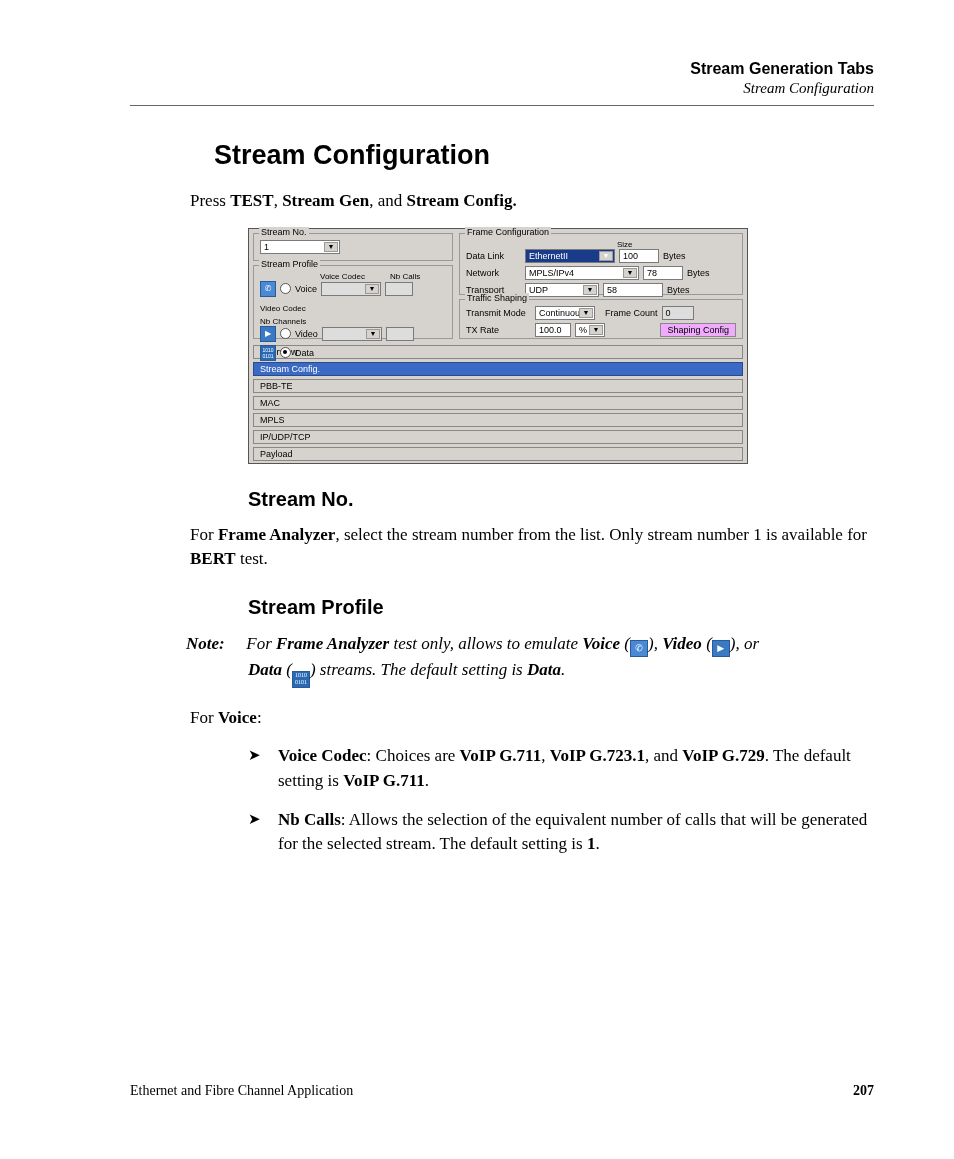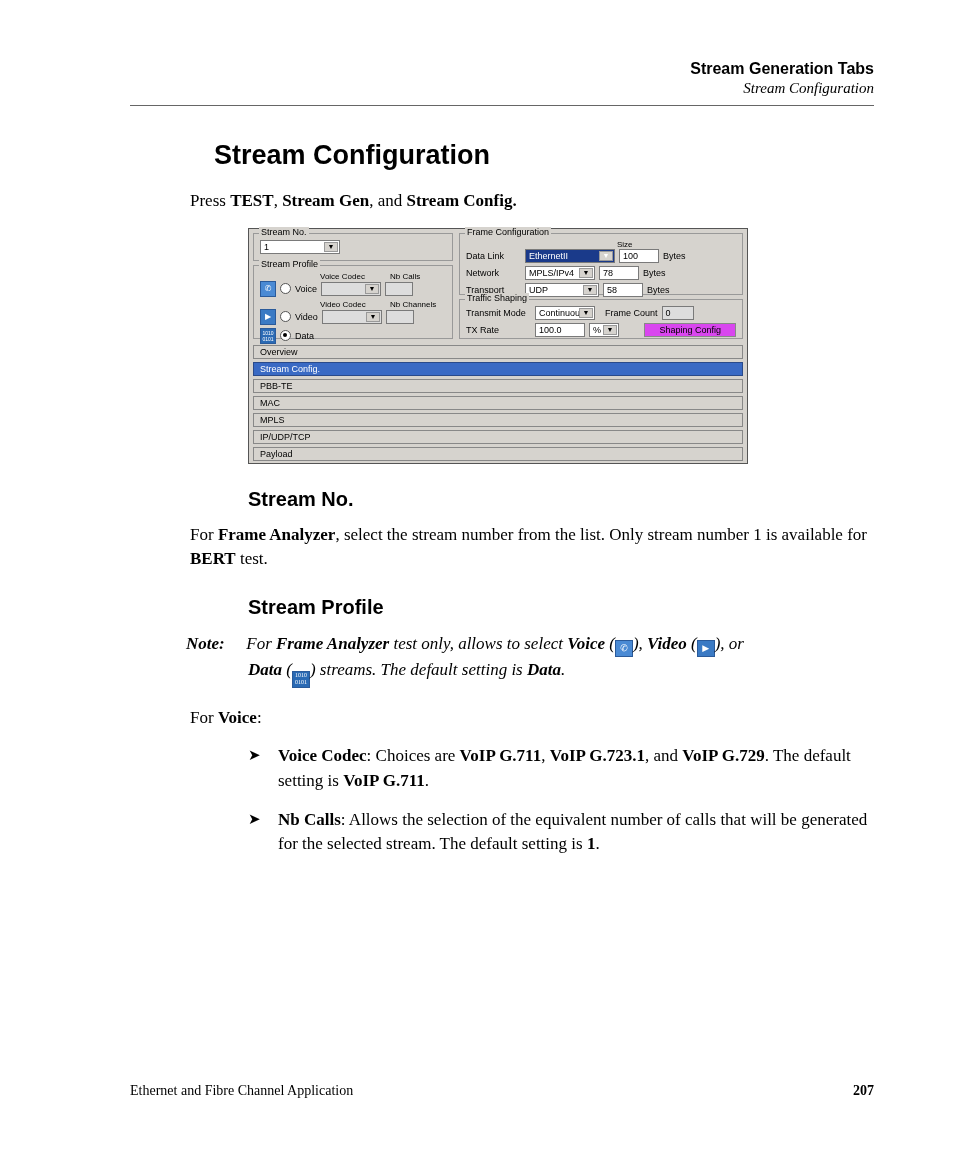--- a/index.html
+++ b/index.html
@@ -206,22 +206,22 @@
     padding: 1px 6px;
     font-size: 9px;
   }
   .ui-tab.active {
     background: #3a6ac4;
     color: #fff;
     border-color: #2a4a8a;
   }
   .ui-btn {
     border: 1px solid #888;
-    background: #d946ef;
-    padding: 1px 14px;
+    background: #f0abfc;
+    padding: 1px 6px;
     font-size: 9px;
   }
   .field-row { display:flex; align-items:center; gap:4px; margin-bottom:3px; }
   .lbl { width:55px; }
 
   .inline-ico {
     display: inline-flex;
     width: 16px; height: 15px;
     align-items: center; justify-content: center;
     color: #fff;
@@ -271,21 +271,21 @@
           </div>
           <div class="field-row">
             <span class="ui-ico voice">✆</span>
             <span class="ui-radio"></span>
             <span>Voice</span>
             <div class="ui-select" style="width:60px; background:#ddd;">
                 <span class="caret">▼</span>
               </div>
             <div class="ui-input" style="width:28px; background:#ddd;"></div>
           </div>
-          <div style="display:flex; gap:4px; font-size:8px;">
+          <div style="display:flex; gap:4px; font-size:8px;flex-direction:column;">
             <div style="width:56px;"></div>
             <div style="width:66px;">Video Codec</div>
             <div>Nb Channels</div>
           </div>
           <div class="field-row">
             <span class="ui-ico video">▶</span>
             <span class="ui-radio"></span>
             <span>Video</span>
             <div class="ui-select" style="width:60px; background:#ddd;">
                 <span class="caret">▼</span>
@@ -314,57 +314,57 @@
                 <span>EthernetII</span>
                 <span class="caret">▼</span>
               </div>
             <div class="ui-input" style="width:40px;">
                 <span>100</span>
               </div>
             <span>Bytes</span>
           </div>
           <div class="field-row">
             <span class="lbl">Network</span>
-            <div class="ui-select" style="width:70px;">
+            <div class="ui-select" style="width:114px;">
                 <span>MPLS/IPv4</span>
                 <span class="caret">▼</span>
               </div>
             <div class="ui-input" style="width:40px;">
                 <span>78</span>
               </div>
             <span>Bytes</span>
           </div>
           <div class="field-row">
             <span class="lbl">Transport</span>
             <div class="ui-select" style="width:74px;">
                 <span>UDP</span>
                 <span class="caret">▼</span>
               </div>
-            <div class="ui-input" style="width:40px;">
+            <div class="ui-input" style="width:60px;">
                 <span>58</span>
               </div>
             <span>Bytes</span>
           </div>
         </div>
         <div class="ui-group" style="height:40px;">
           <span class="ui-group-label">Traffic Shaping</span>
           <div class="field-row">
             <span style="width:65px;">Transmit Mode</span>
             <div class="ui-select" style="width:60px;">
                 <span>Continuous</span>
                 <span class="caret">▼</span>
               </div>
             <span style="margin-left:6px;">Frame Count</span>
             <div class="ui-input" style="width:32px; background:#ddd;">
                 <span>0</span>
               </div>
           </div>
           <div class="field-row">
             <span style="width:65px;">TX Rate</span>
-            <div class="ui-input" style="width:50px;">
+            <div class="ui-input" style="width:36px;">
                 <span>100.0</span>
               </div>
             <div class="ui-select" style="width:30px;">
                 <span>%</span>
                 <span class="caret">▼</span>
               </div>
             <span class="ui-btn" style="margin-left:auto;">Shaping Config</span>
           </div>
         </div>
       </div>
@@ -384,21 +384,21 @@
   <h2 class="sub">Stream No.</h2>
   <p class="body">
     <span>For </span><b>Frame Analyzer</b><span>, select the stream number from the list. Only stream number 1 is available for </span><b>BERT</b><span> test.</span>
   </p>
 
   <h2 class="sub">Stream Profile</h2>
 
   <div class="note-block">
     <span class="note-label">Note:</span>
     <span class="note-text">
-      <span>For </span><b>Frame Analyzer</b><span> test only, allows to select </span><b>Voice</b><span> (</span><span class="inline-ico voice">✆</span><span>), </span><b>Video</b><span> (</span><span class="inline-ico video">▶</span><span>), or </span>
+      <span>For </span><b>Frame Analyzer</b><span> test only, allows to emulate </span><b>Voice</b><span> (</span><span class="inline-ico voice">✆</span><span>), </span><b>Video</b><span> (</span><span class="inline-ico video">▶</span><span>), or </span>
     </span>
     <div class="note-cont">
       <b>Data</b><span> (</span><span class="inline-ico data">1010<br>0101</span><span>) streams. The default setting is </span><b>Data</b><span>.</span>
     </div>
   </div>
 
   <p class="body">
     <span>For </span><b>Voice</b><span>:</span>
   </p>
 

